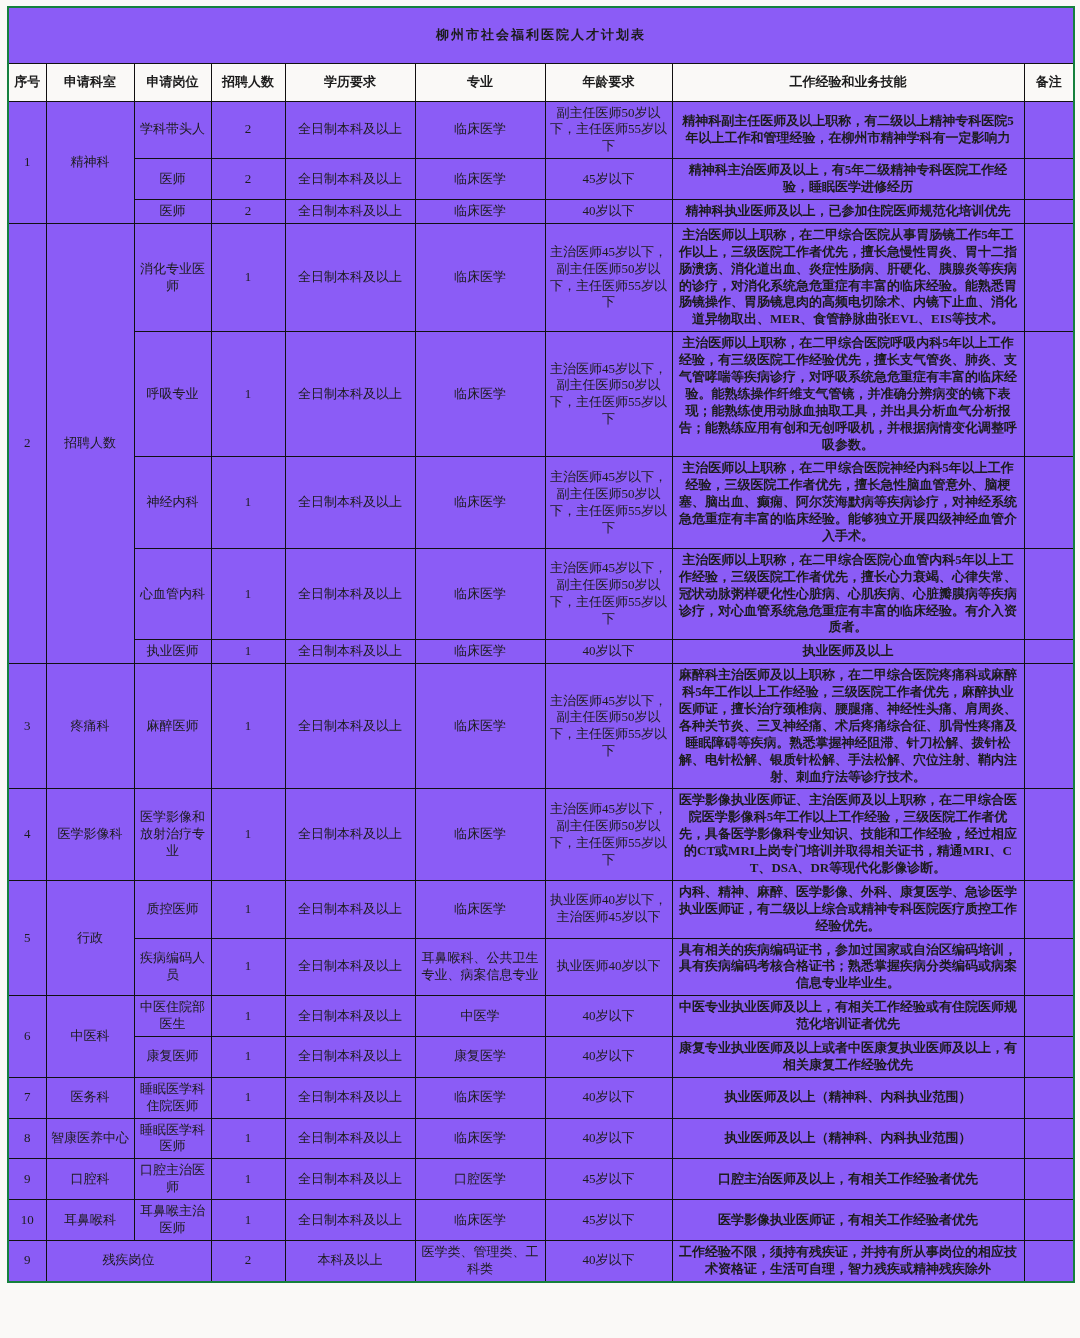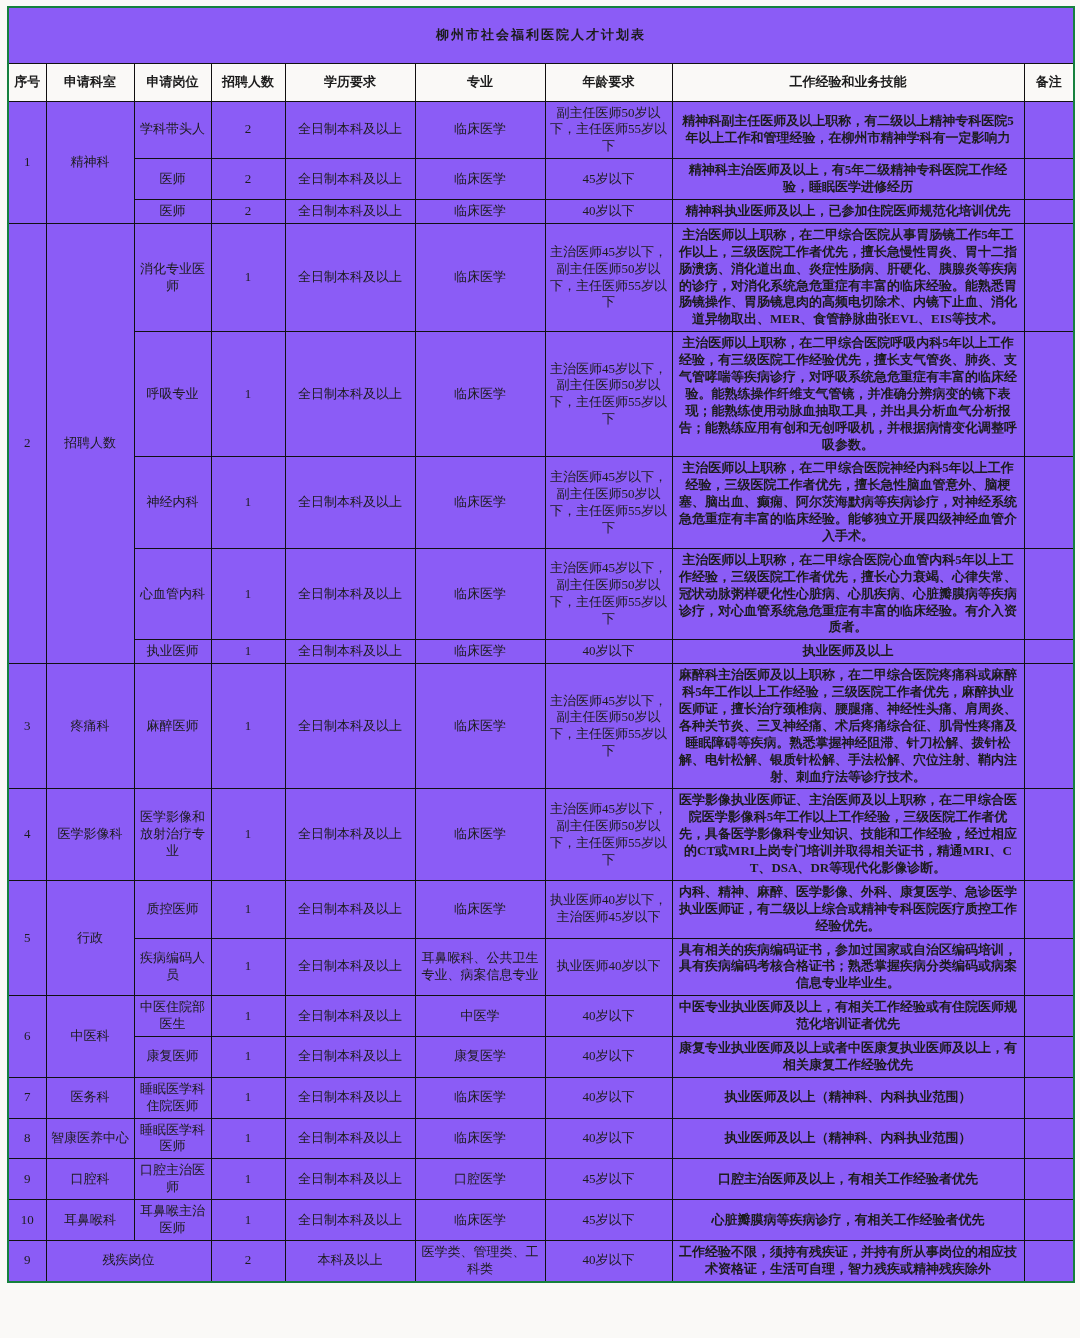--- a/index.html
+++ b/index.html
@@ -255,21 +255,21 @@
           <td></td>
         </tr>
         <tr>
           <td rowspan="1">10</td>
           <td rowspan="1">耳鼻喉科</td>
           <td>耳鼻喉主治医师</td>
           <td class="count-cell">1</td>
           <td>全日制本科及以上</td>
           <td>临床医学</td>
           <td>45岁以下</td>
-          <td class="exp-cell">心脏瓣膜病等疾病诊疗，有相关工作经验者优先</td>
+          <td class="exp-cell">医学影像执业医师证，有相关工作经验者优先</td>
           <td></td>
         </tr>
         <tr>
           <td rowspan="1">9</td>
           <td rowspan="1" colspan="2">残疾岗位</td>
           <td class="count-cell">2</td>
           <td>本科及以上</td>
           <td>医学类、管理类、工科类</td>
           <td>40岁以下</td>
           <td class="exp-cell">工作经验不限，须持有残疾证，并持有所从事岗位的相应技术资格证，生活可自理，智力残疾或精神残疾除外</td>

